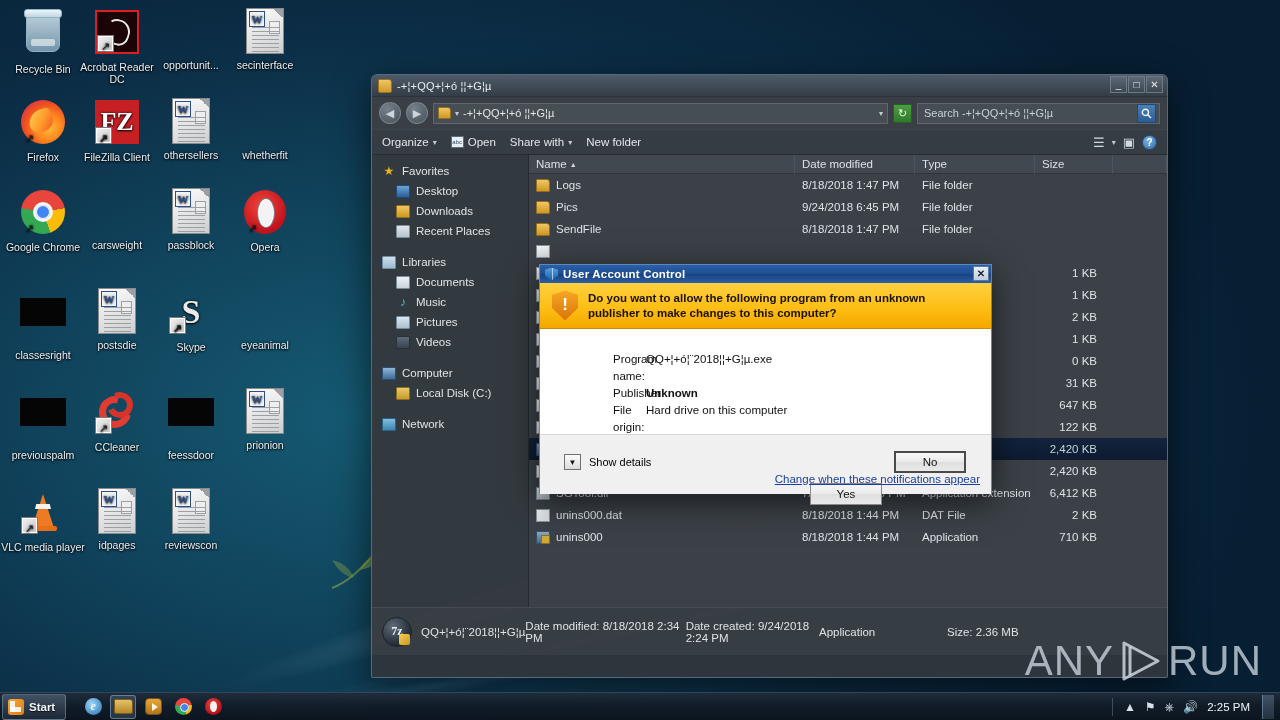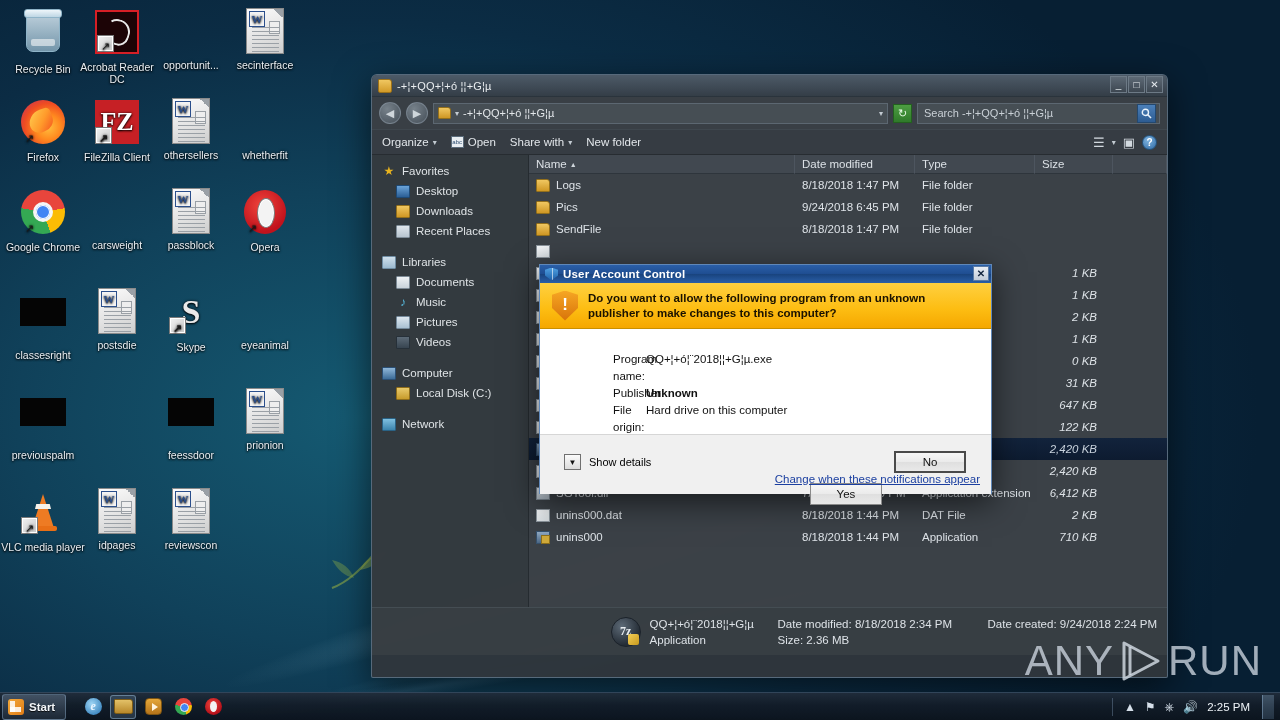--- a/index.html
+++ b/index.html
@@ -332,21 +332,21 @@
   #filerows { flex: 1; overflow: hidden; position: relative; }
   .frow {
     display: flex; height: 22px; align-items: center; font-size: 11.5px; color: #dde2e7;
     white-space: nowrap;
   }
   .frow.selected { background: linear-gradient(180deg, #12233c, #0d1b30); color: #c8d2dc; }
   .frow .fc { padding-left: 7px; overflow: hidden; }
   .frow .fc.name { width: 266px; display: flex; align-items: center; gap: 6px; }
   .frow .fc.date { width: 120px; }
   .frow .fc.type { width: 120px; }
-  .frow .fc.size { width: 78px; text-align: right; padding-right: 16px; padding-left: 0; font-style: italic; }
+  .frow .fc.size { width: 78px; text-align: right; padding-right: 16px; padding-left: 0; }
   .fi { width: 14px; height: 13px; flex: 0 0 14px; }
   .fi-folder { background: linear-gradient(180deg,#f0c761,#cf9724); border: 1px solid #94701c; border-radius: 1px 3px 1px 1px; }
   .fi-file { background: linear-gradient(160deg,#f4f6f8,#d4dade); border: 1px solid #8a939b; }
   .fi-dll { background: linear-gradient(180deg,#dfe6ec,#aab6c1); border: 1px solid #7a858f; position: relative; }
   .fi-app { background: linear-gradient(180deg,#8fa8c2,#4a6684); border: 1px solid #35506c; position: relative; }
   .fi-app::after { content: ""; position: absolute; right: -1px; bottom: -1px; width: 7px; height: 7px; background: #cfa93a; border: 1px solid #8d6f1c; }
 
   #statusbar {
     height: 48px; display: flex; align-items: center; gap: 9px; padding: 0 10px;
     background: rgba(56,62,68,.96);
@@ -357,21 +357,21 @@
     width: 30px; height: 30px; border-radius: 50%;
     background: radial-gradient(circle at 35% 30%, #5d6a77, #242c35 70%);
     border: 1px solid #1b222a; position: relative; flex: 0 0 30px;
     color: #e8edf1; font: bold 12px "Liberation Serif", serif;
     display: flex; align-items: center; justify-content: center;
   }
   #status-ico::after {
     content: ""; position: absolute; right: 1px; bottom: 1px; width: 11px; height: 11px;
     background: linear-gradient(135deg,#f4cf56,#c89a1e); border-radius: 2px;
   }
-  .st-cols { display: flex; flex-direction: column; gap: 4px; }
+  .st-cols { display: flex; flex-direction: row; gap: 4px; }
   .st-row { display: flex; align-items: center; }
   .st-a { width: 128px; }
   .st-b { width: 210px; }
   .st-c { }
 
   
   #uac {
     position: absolute; left: 539px; top: 264px; width: 453px; height: 230px;
     border: 1px solid #5f87b8;
     background: #f0f0f0;
@@ -709,20 +709,29 @@
       <div class="glyph">
         <div class="ico-blank"></div>
       </div>
       <span class="lbl">eyeanimal</span>
     </div>
     <div class="dicon" style="left: 0px; top: 388px;">
       <div class="glyph">
         <div class="ico-black"></div>
       </div>
       <span class="lbl">previouspalm</span>
+    </div>
+    <div class="dicon" style="left: 74px; top: 388px;">
+      <div class="glyph">
+        <div class="ico-cc shortcut">
+          <div class="c1"></div>
+          <div class="c2"></div>
+        </div>
+      </div>
+      <span class="lbl">CCleaner</span>
     </div>
     <div class="dicon" style="left: 148px; top: 388px;">
       <div class="glyph">
         <div class="ico-black"></div>
       </div>
       <span class="lbl">feessdoor</span>
     </div>
     <div class="dicon" style="left: 222px; top: 388px;">
       <div class="glyph">
         <div class="ico-word">

